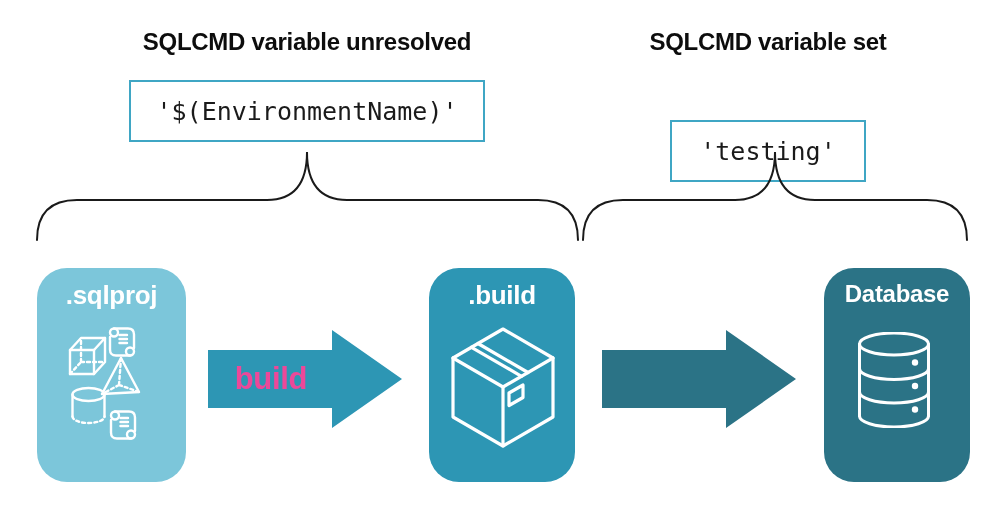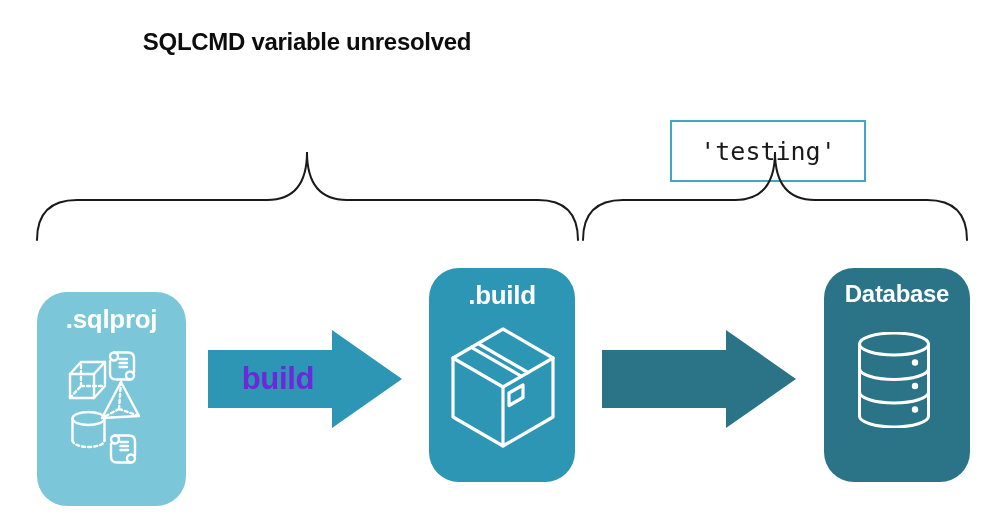--- a/index.html
+++ b/index.html
@@ -21,50 +21,54 @@
   .cb-left{left:129px;width:356px;}
   .cb-right{left:670px;width:196px;}
   .code{
     font-family:"DejaVu Sans Mono","Liberation Mono",monospace;
     font-size:25px;color:#1a1a1a;white-space:pre;
   }
   .brace{position:absolute;left:0;top:0;width:1000px;height:522px;pointer-events:none;}
   .stage{
     position:absolute;top:268px;height:214px;border-radius:30px;
   }
-  .stage-sqlproj{left:37px;width:149px;margin-top:24px;}
+  .stage-sqlproj{left:37px;width:149px;}
   .stage-dacpac{left:429px;width:146px;}
   .stage-database{left:824px;width:146px;}
   .stage-label{
     position:absolute;top:12px;left:0;width:100%;text-align:center;
     font-weight:bold;color:#ffffff;font-size:26px;letter-spacing:-0.3px;
   }
   .stage-database .stage-label{font-size:24px;}
   .stage-icon{position:absolute;}
   .icon-sqlobjects{left:15px;top:52px;}
   .icon-package{left:19px;top:57px;}
   .icon-database{left:32px;top:64px;}
   .arrow-svg{position:absolute;top:330px;width:194px;height:98px;}
   .arrow-build{left:208px;}
   .arrow-deploy{left:602px;}
   .arrow-label{
     position:absolute;top:350px;width:126px;height:58px;
     display:flex;align-items:center;justify-content:center;
-    font-weight:bold;font-size:31px;color:#6d28d9;letter-spacing:-0.3px;margin-left:7px;
+    font-weight:bold;font-size:31px;color:#ec4899;letter-spacing:-0.3px;
   }
   .al-build{left:208px;}
   .al-deploy{left:602px;}
 </style>
 </head>
 <body>
 
 <div class="canvas">
 
   <div class="heading h-left">SQLCMD variable unresolved</div>
+  <div class="heading h-right">SQLCMD variable set</div>
 
+  <div class="codebox cb-left" style="border-color: rgb(63, 166, 196);">
+    <span class="code">'$(EnvironmentName)'</span>
+  </div>
   <div class="codebox cb-right" style="border-color: rgb(63, 166, 196); margin-top: 40px;">
     <span class="code">'testing'</span>
   </div>
 
   <svg class="brace" viewBox="0 0 1000 522" aria-hidden="true">
     <path d="M37,240 Q37,200 77,200 H267 Q307,200 307,152 Q307,200 347,200 H538 Q578,200 578,240" fill="none" stroke="#1a1a1a" stroke-width="2" stroke-linecap="round"></path>
   </svg>
   <svg class="brace" viewBox="0 0 1000 522" aria-hidden="true">
     <path d="M583,240 Q583,200 623,200 H735 Q775,200 775,152 Q775,200 815,200 H927 Q967,200 967,240" fill="none" stroke="#1a1a1a" stroke-width="2" stroke-linecap="round"></path>
   </svg>

